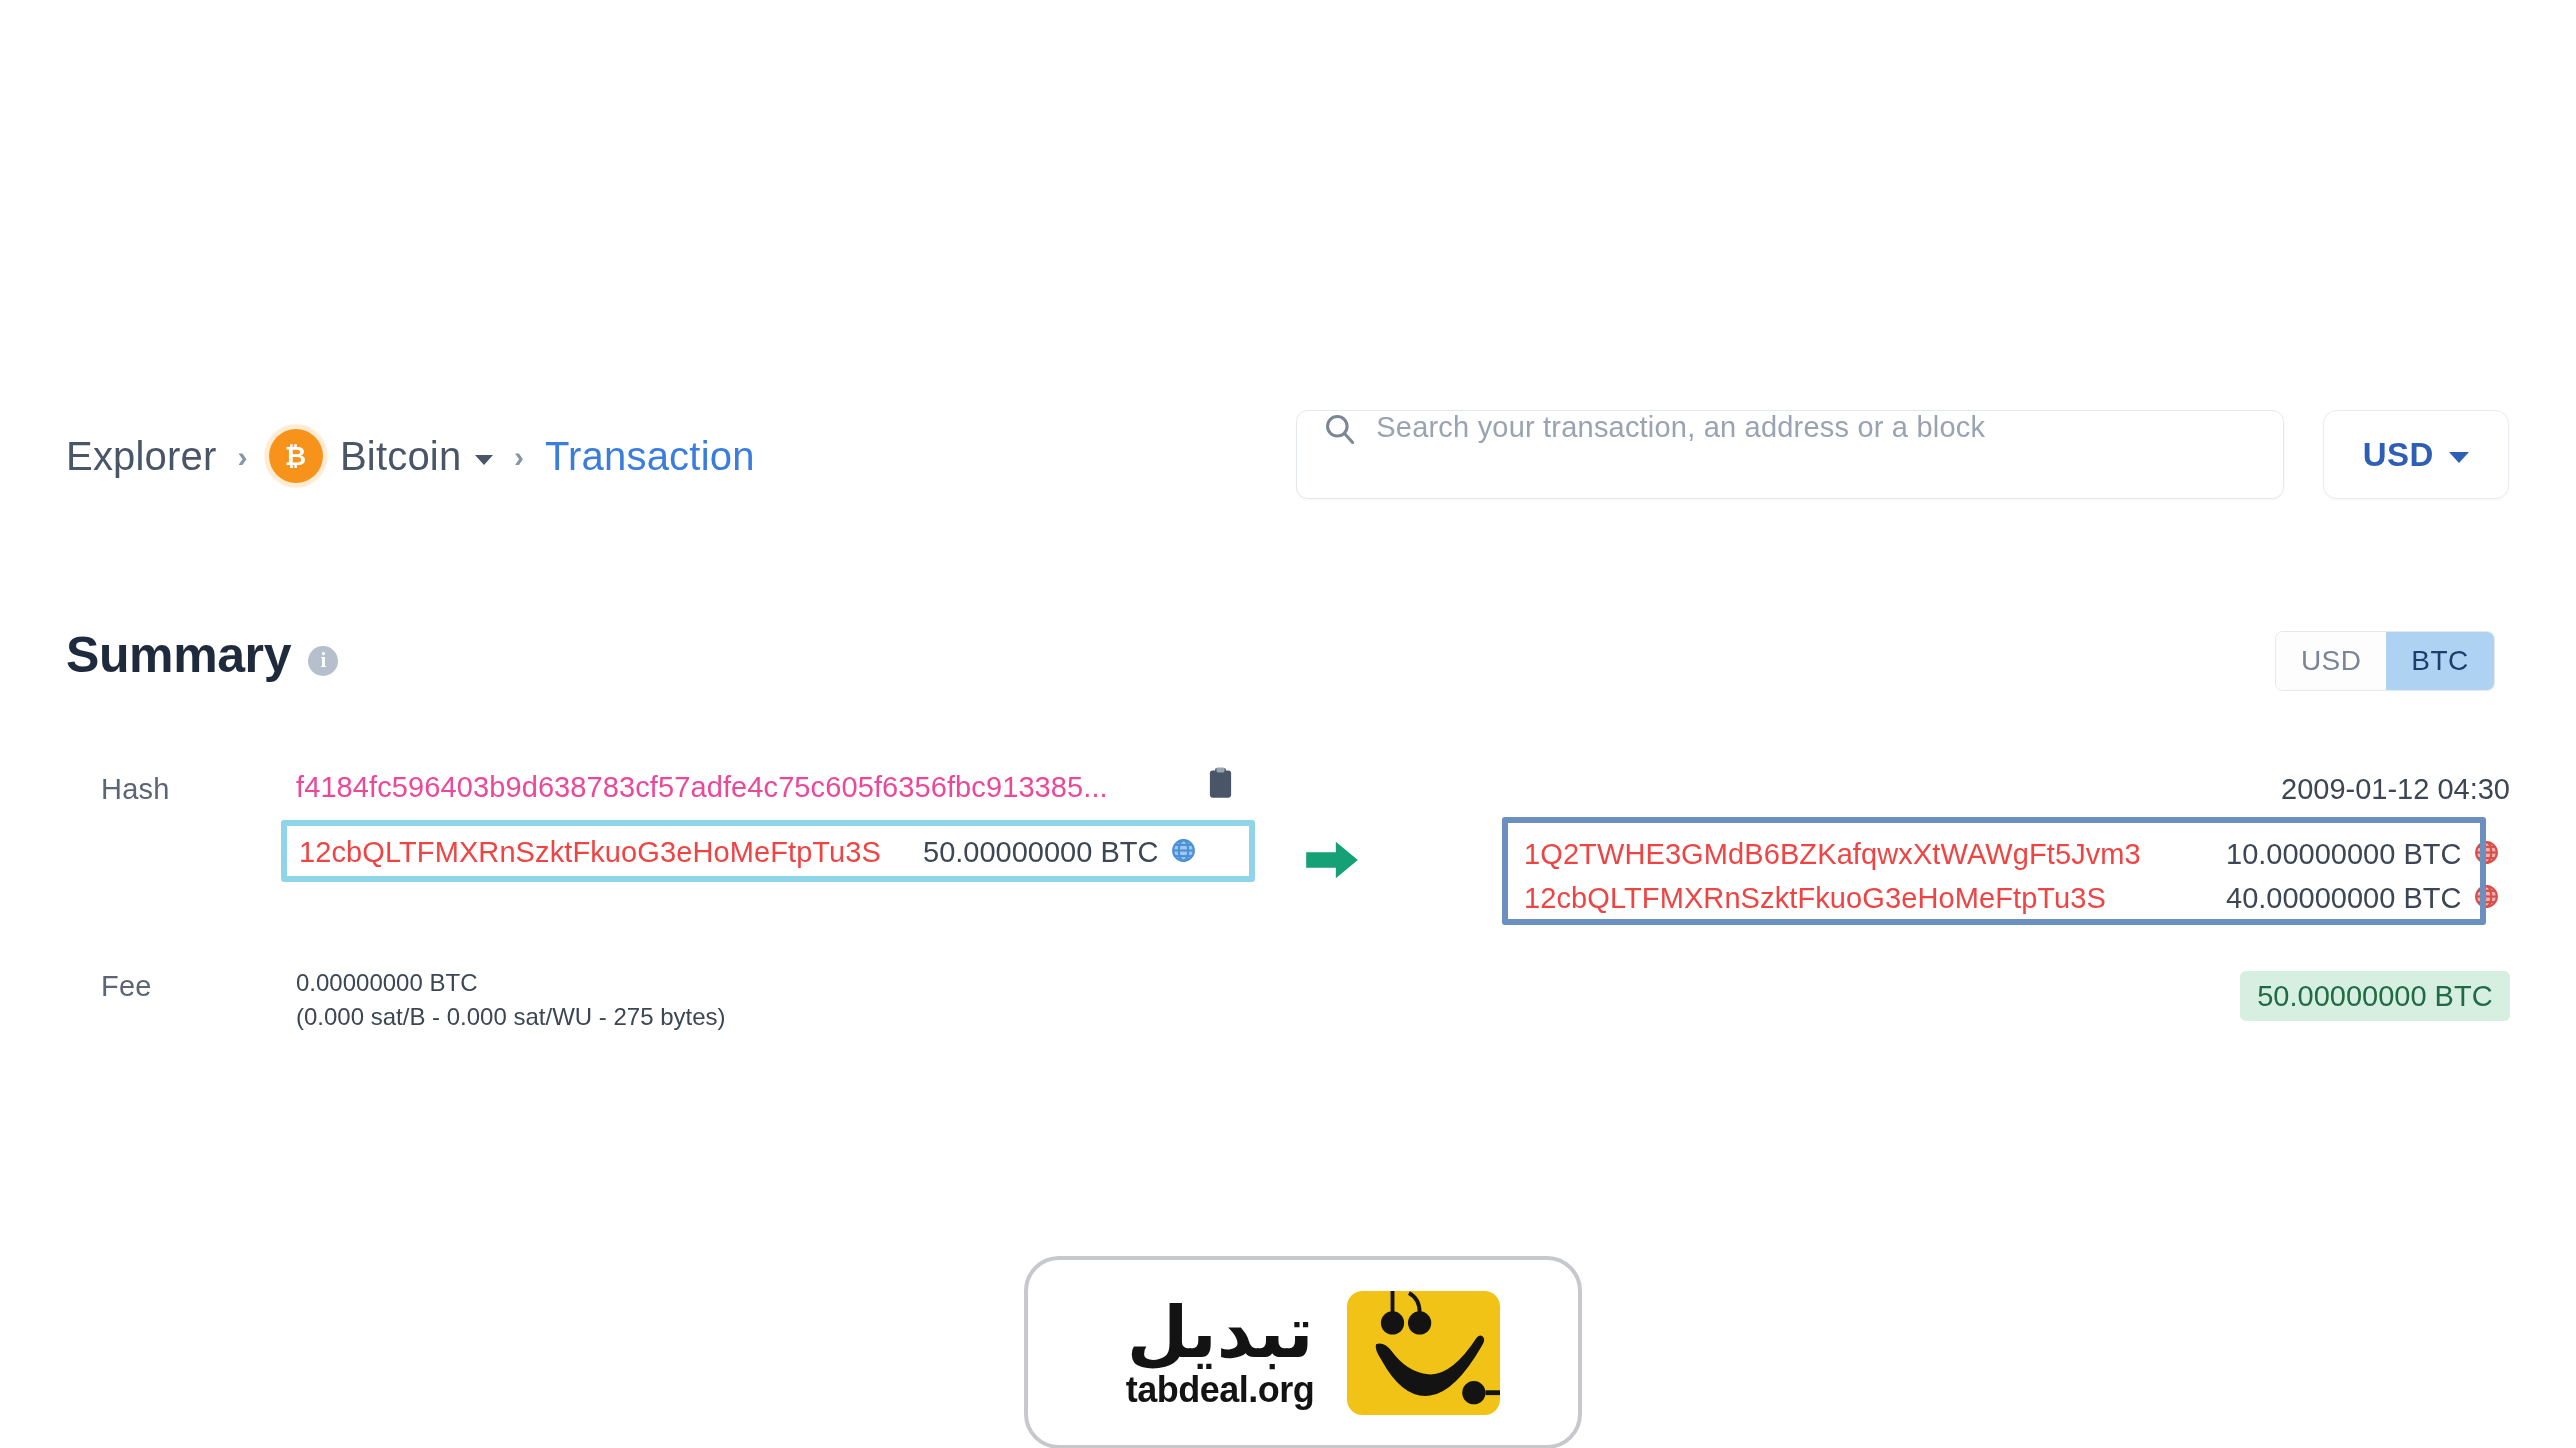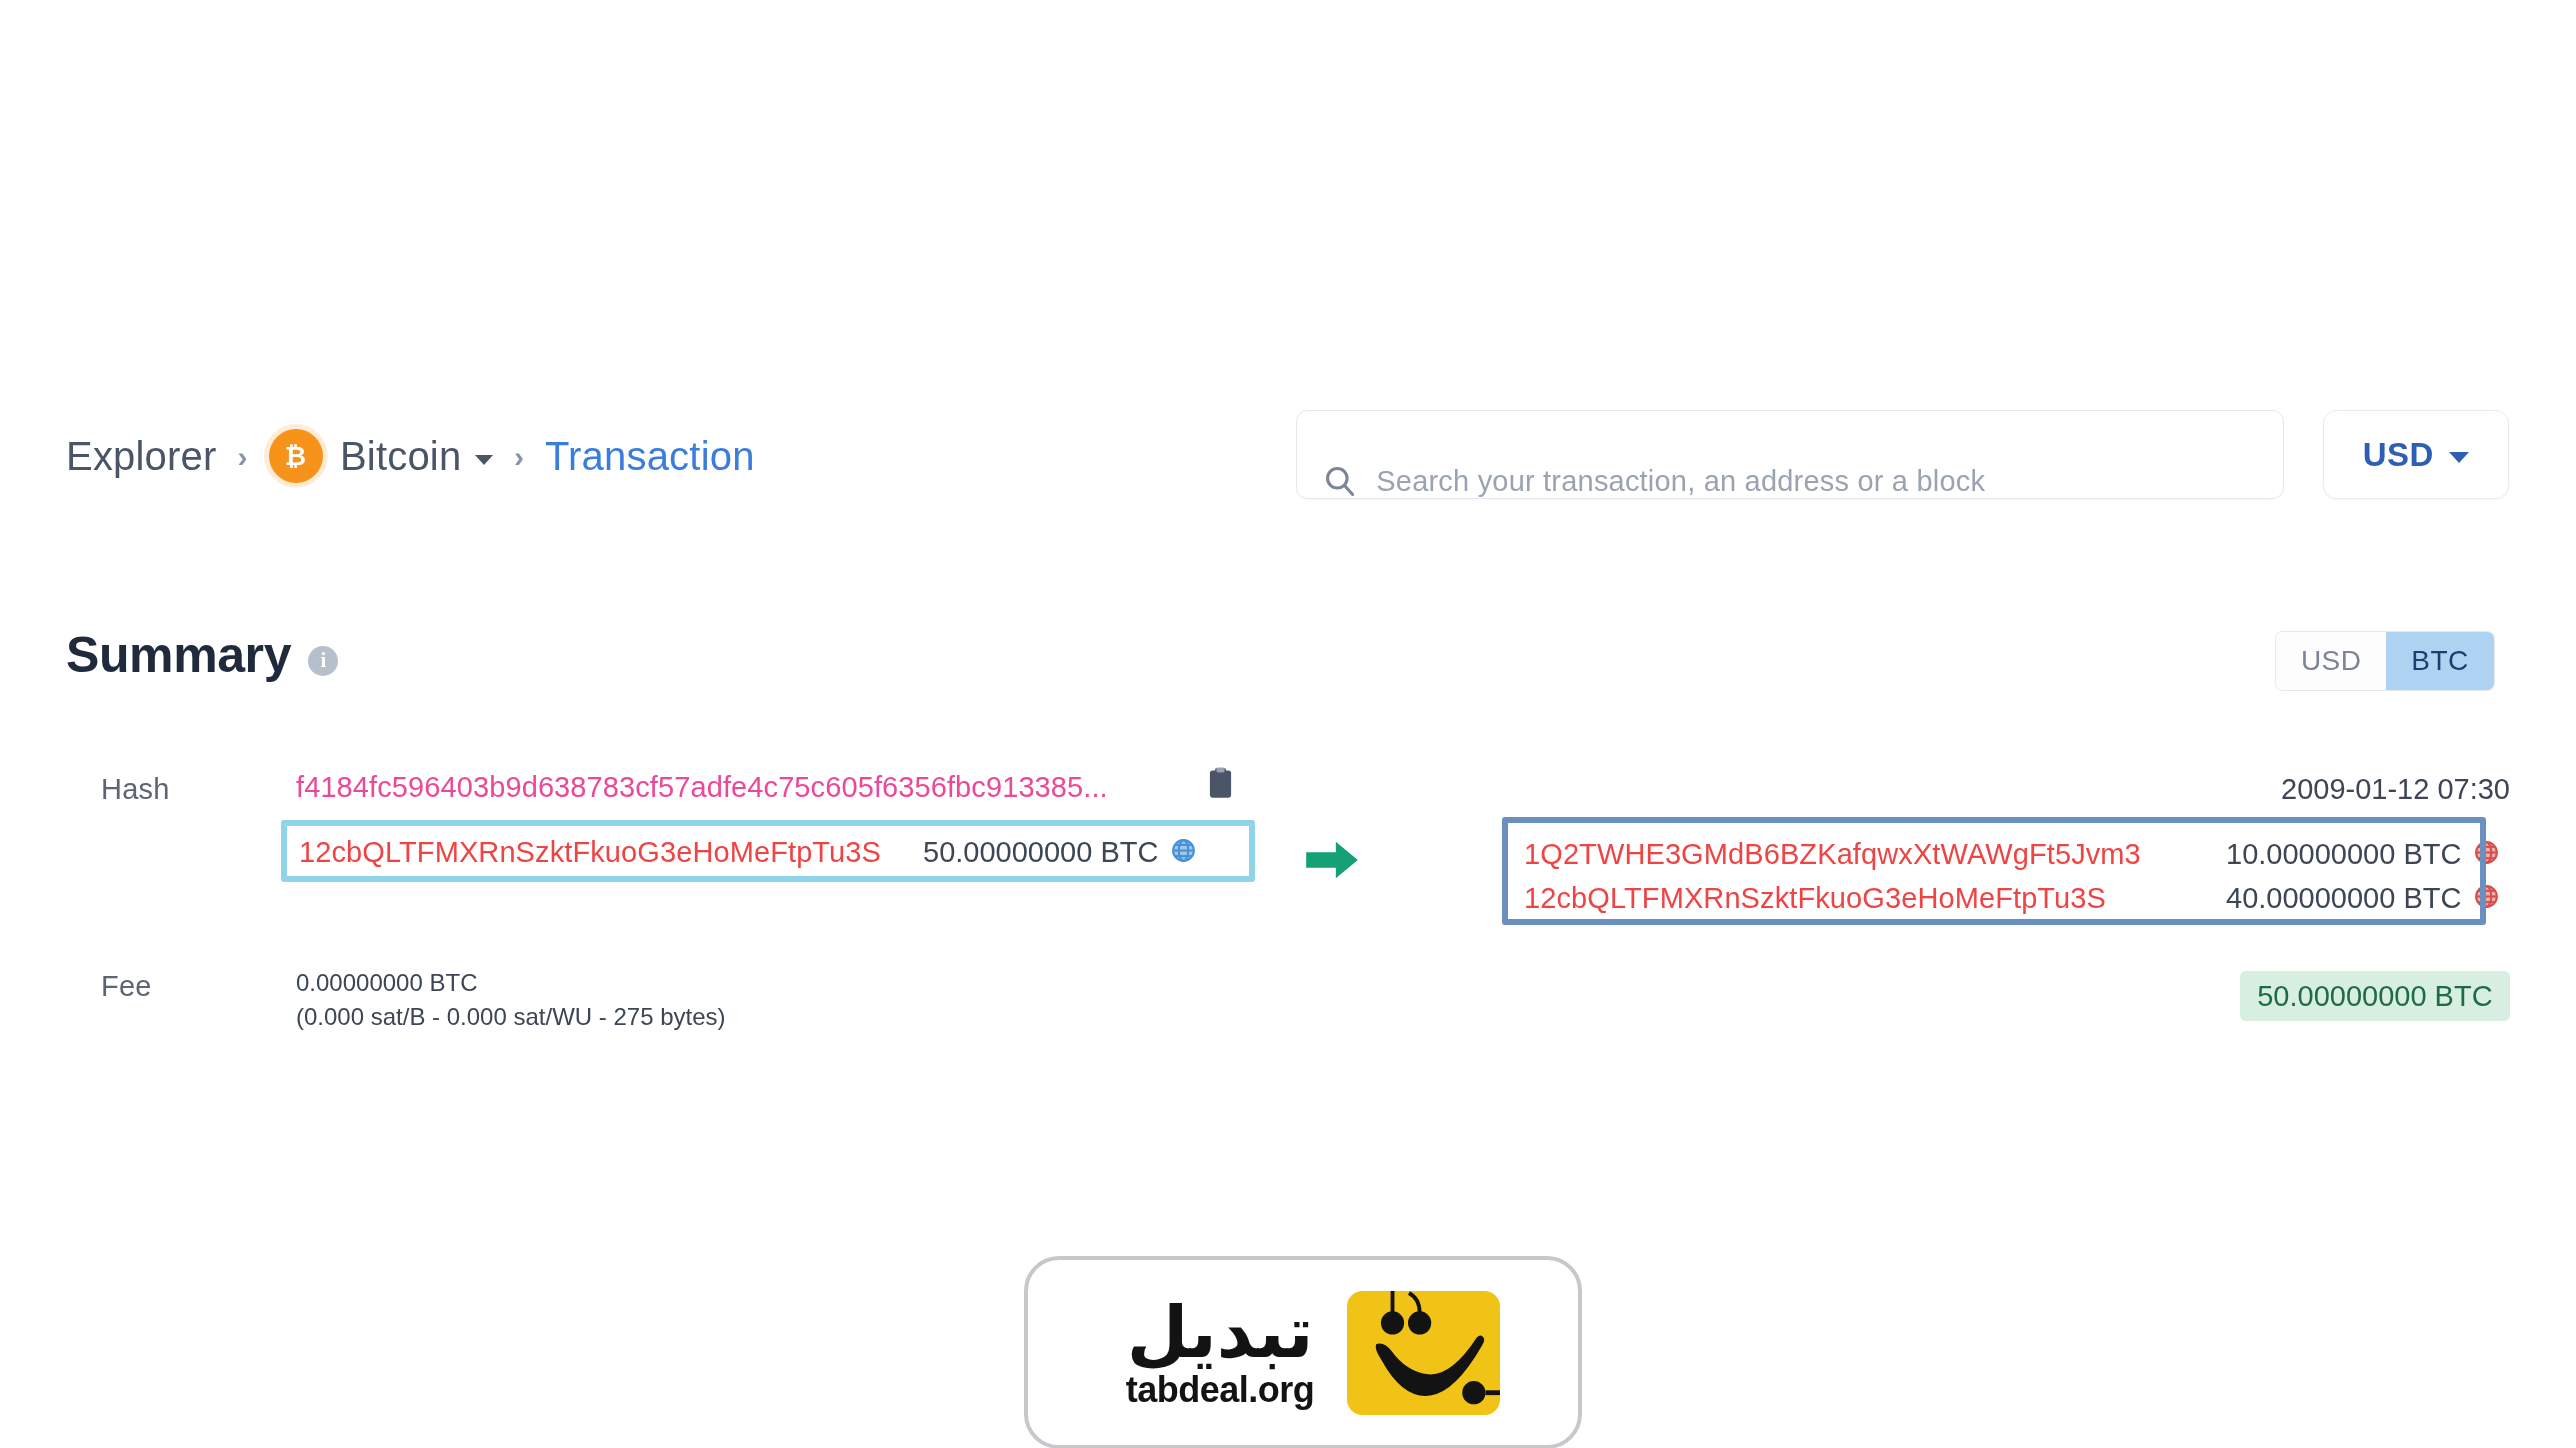--- a/index.html
+++ b/index.html
@@ -90,21 +90,21 @@
   .search-box {
     position: absolute;
     left: 1296px;
     top: 410px;
     width: 988px;
     height: 89px;
     border: 1.9px solid #e3e7ee;
     border-radius: 11.6px;
     background: #ffffff;
     display: flex;
-    align-items: flex-end;
+    align-items: flex-start;
     padding: 0 25px;
     box-shadow: 0 1px 1.9px rgba(16,24,40,0.03);
   }
 
   .search-icon { flex: 0 0 auto; margin-right: 19.3px; display:flex; }
 
   .search-input {
     border: none;
     outline: none;
     font-size: 29px;
@@ -433,21 +433,21 @@
   <div class="hash-value">f4184fc596403b9d638783cf57adfe4c75c605f6356fbc913385...</div>
 
   <div class="copy-icon">
     <svg width="29" height="33" viewBox="0 0 24 28" aria-hidden="true">
       <rect x="7.5" y="1" width="9" height="3.6" rx="1" fill="#4a5568"></rect>
       <rect x="3" y="3" width="18" height="23" rx="2.4" fill="#4a5568"></rect>
       <rect x="8.6" y="0.4" width="6.8" height="4.2" rx="1.2" fill="#9aa3b2"></rect>
     </svg>
   </div>
 
-  <div class="timestamp">2009-01-12 07:30</div>
+  <div class="timestamp">2009-01-12 04:30</div>
 
   <div class="input-line">
     <a class="addr-link" href="#">12cbQLTFMXRnSzktFkuoG3eHoMeFtpTu3S</a>
     <span class="amt-wrap">
       <span class="amt">50.00000000 BTC</span>
       <span>
         <svg width="27" height="27" viewBox="0 0 24 24" fill="none" stroke="#4a90d9" stroke-width="1.9">
           <circle cx="12" cy="12" r="9.2" fill="#9fc8ea"></circle>
           <ellipse cx="12" cy="12" rx="4.2" ry="9.2"></ellipse>
           <line x1="2.8" y1="12" x2="21.2" y2="12"></line>

